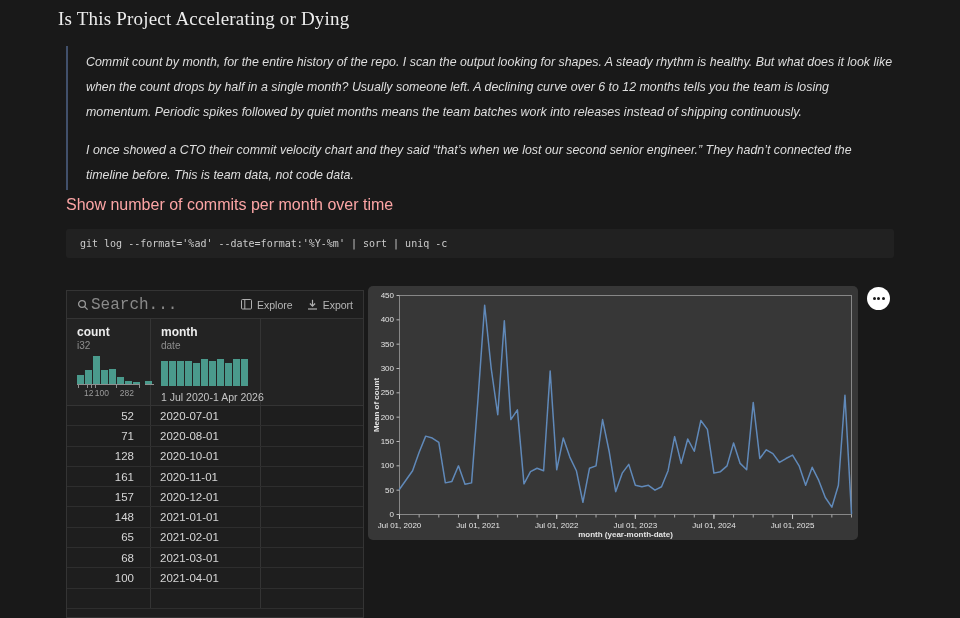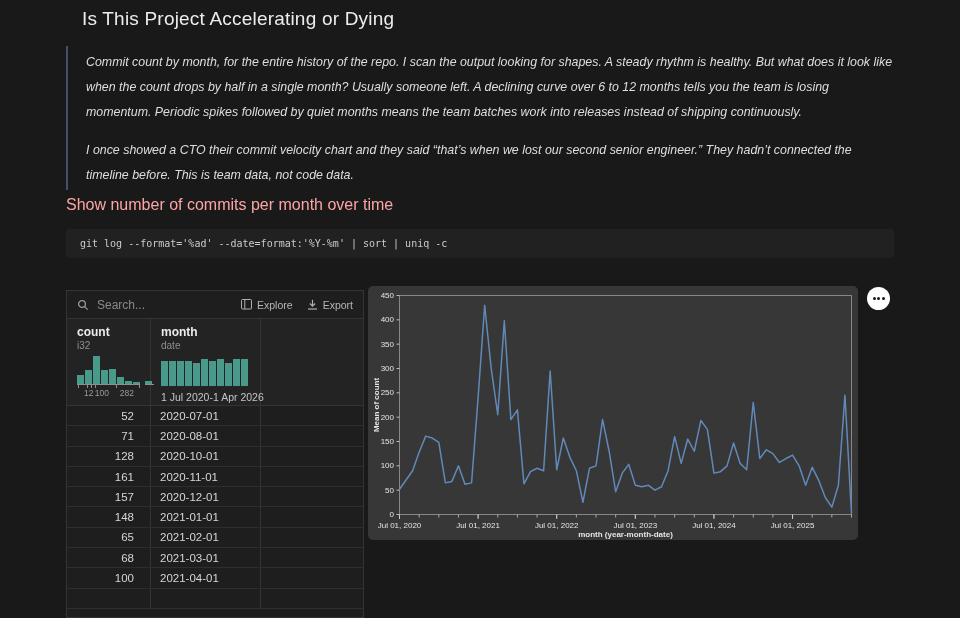--- a/index.html
+++ b/index.html
@@ -3,36 +3,36 @@
 <meta charset="utf-8">
 <style>
   :root{
     --page-bg:#191919; --panel-bg:#1e1e1e; --chart-bg:#373737; --code-bg:#212121;
     --teal:#4a9a8c; --line-blue:#6089b9; --quote-border:#41506b; --border:#343434;
   }
   *{box-sizing:border-box}
   html,body{margin:0;padding:0}
   body{width:960px;height:618px;background:var(--page-bg);font-family:"Liberation Sans",sans-serif;
        overflow:hidden;position:relative;color:#ddd}
-  h1.title{position:absolute;left:82px;top:8px;margin:0;font-family:Liberation Sans, sans-serif;
+  h1.title{position:absolute;left:58px;top:8px;margin:0;font-family:Liberation Serif, serif;
        font-size:19px;font-weight:500;color:#ededed;letter-spacing:.2px}
   .quote{position:absolute;left:66px;top:46px;width:828px;border-left:2px solid var(--quote-border);
        padding:4px 0 2px 18px}
   .quote p{margin:0 0 13px;font-style:italic;font-size:12.4px;line-height:25px;color:#dedede}
   .quote p:last-child{margin:0}
   .prompt{position:absolute;left:66px;top:196px;font-size:16px;color:#fca5a5}
   .code{position:absolute;left:66px;top:229px;width:828px;background:var(--code-bg);border-radius:3px;
        padding:9px 14px;font-family:"DejaVu Sans Mono",monospace;font-size:10px;color:#cbcbcb;white-space:pre}
   
   .table-panel{position:absolute;left:66px;top:290px;width:298px;height:328px;background:var(--panel-bg);
        border:1px solid var(--border);font-size:11.5px;overflow:hidden}
   .toolbar{height:28px;display:flex;align-items:center;padding:0 10px;border-bottom:1px solid var(--border)}
   .toolbar svg{flex:none}
   .toolbar input{flex:1;min-width:0;background:none;border:none;outline:none;color:#ddd;
-       font-size:12px;font-family:Liberation Sans, sans-serif;margin-left:6px}
+       font-size:16px;font-family:Liberation Mono, monospace;}
   .toolbar input::placeholder{color:#8a8a8a}
   .tool-btn{display:flex;align-items:center;gap:5px;background:none;border:none;color:#b5b5b5;
        font-size:10.5px;font-family:inherit;padding:0;margin-left:14px;cursor:pointer;flex:none}
   .t-header{display:flex;height:87px;border-bottom:1px solid var(--border);background:#232323}
   .h-cell{padding:7px 0 0 10px;border-right:1px solid var(--border)}
   .h-count{width:84px}
   .h-month{width:110px}
   .h-extra{flex:1;border-right:none}
   .col-name{font-weight:bold;font-size:12px;color:#ececec;line-height:13px}
   .col-type{font-size:10px;color:#8f8f8f;margin-top:1px}

